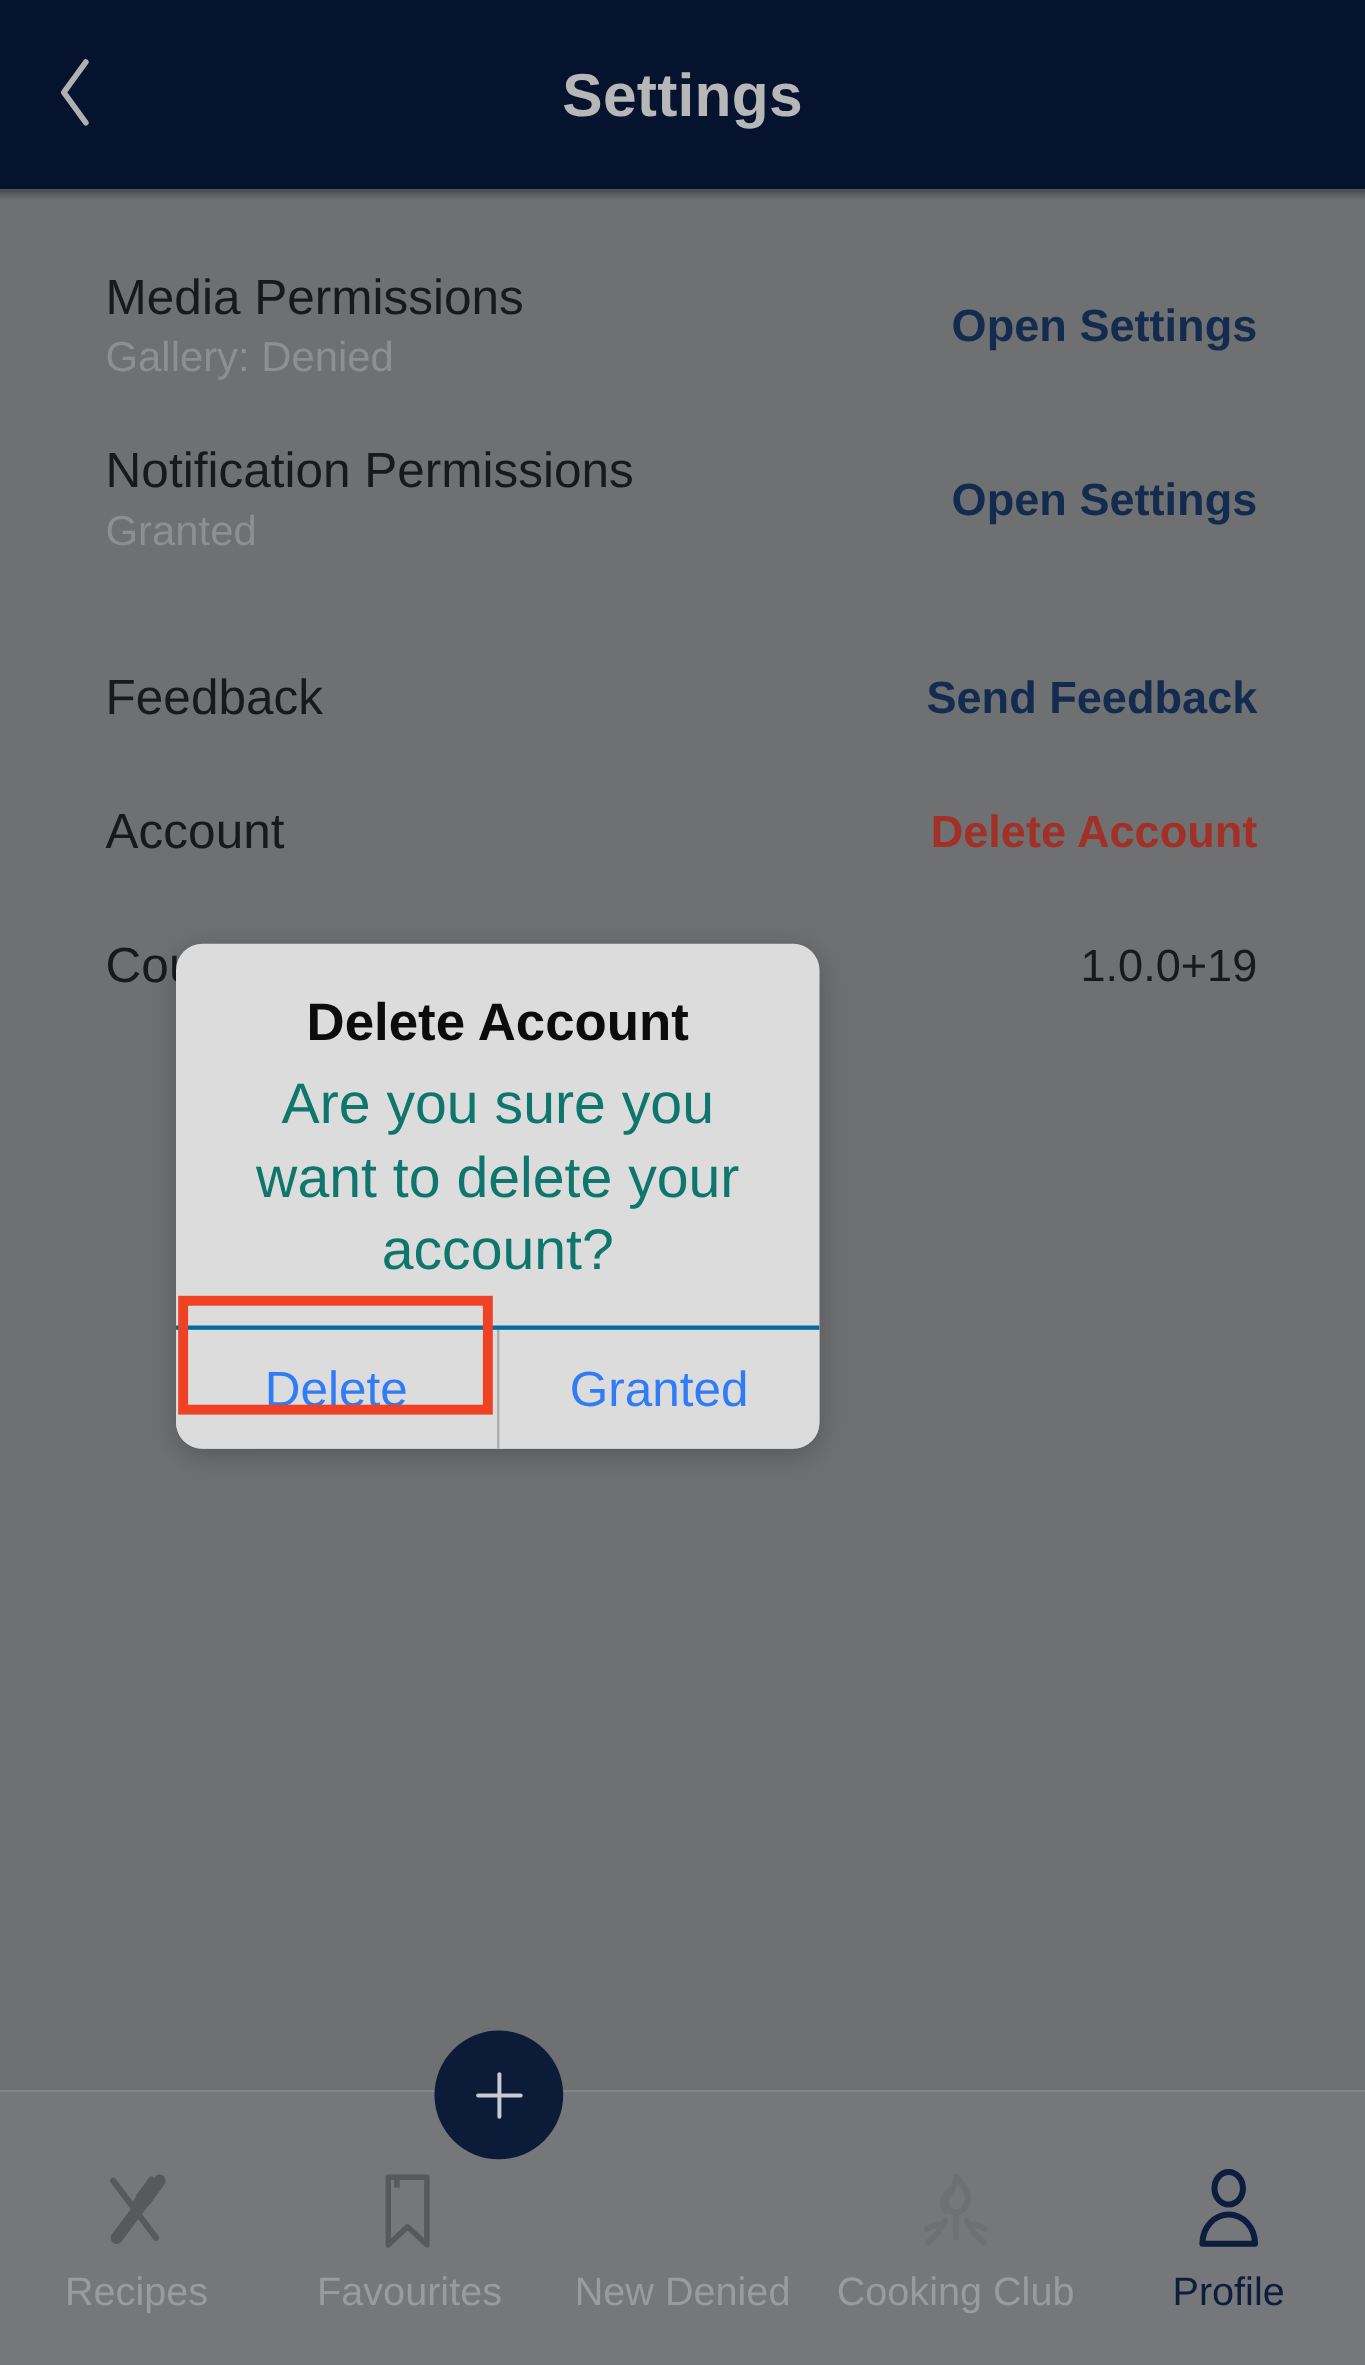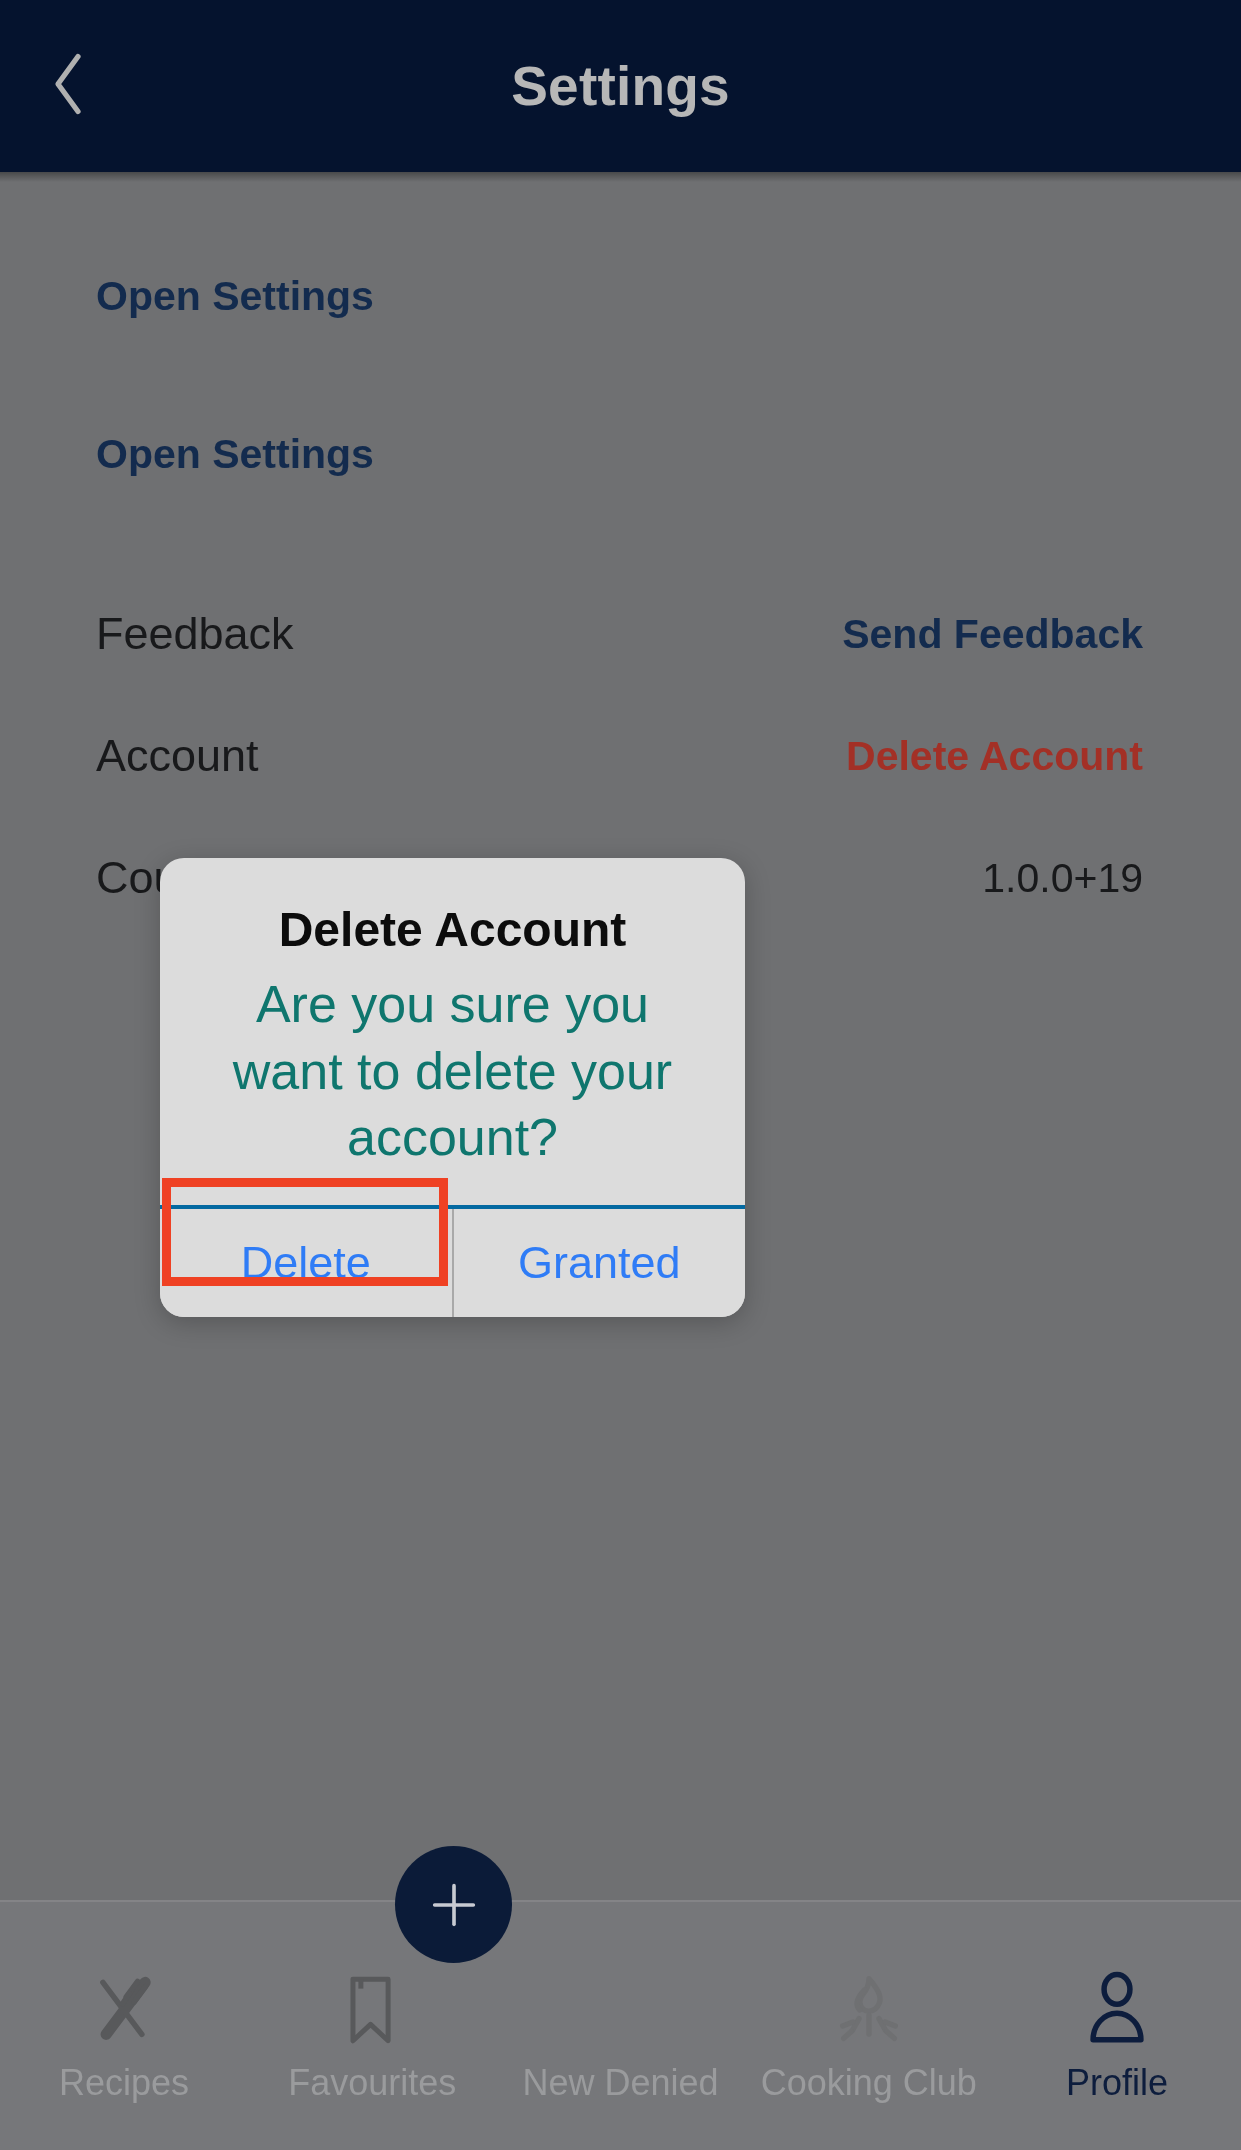--- a/index.html
+++ b/index.html
@@ -236,24 +236,32 @@
 </head>
 <body>
 
 <div class="screen">
 
   <div class="scrim"></div>
 
   <div class="settings-list">
 
     <div class="setting-row" style="top:44px">
+      <div class="row-texts">
+        <div class="row-title">Media Permissions</div>
+        <div class="row-sub">Gallery: Denied</div>
+      </div>
       <div class="row-action">Open Settings</div>
     </div>
 
     <div class="setting-row" style="top:202px">
+      <div class="row-texts">
+        <div class="row-title">Notification Permissions</div>
+        <div class="row-sub">Granted</div>
+      </div>
       <div class="row-action">Open Settings</div>
     </div>
 
     <div class="setting-row" style="top:382px">
       <div class="row-texts">
         <div class="row-title">Feedback</div>
       </div>
       <div class="row-action">Send Feedback</div>
     </div>
 

